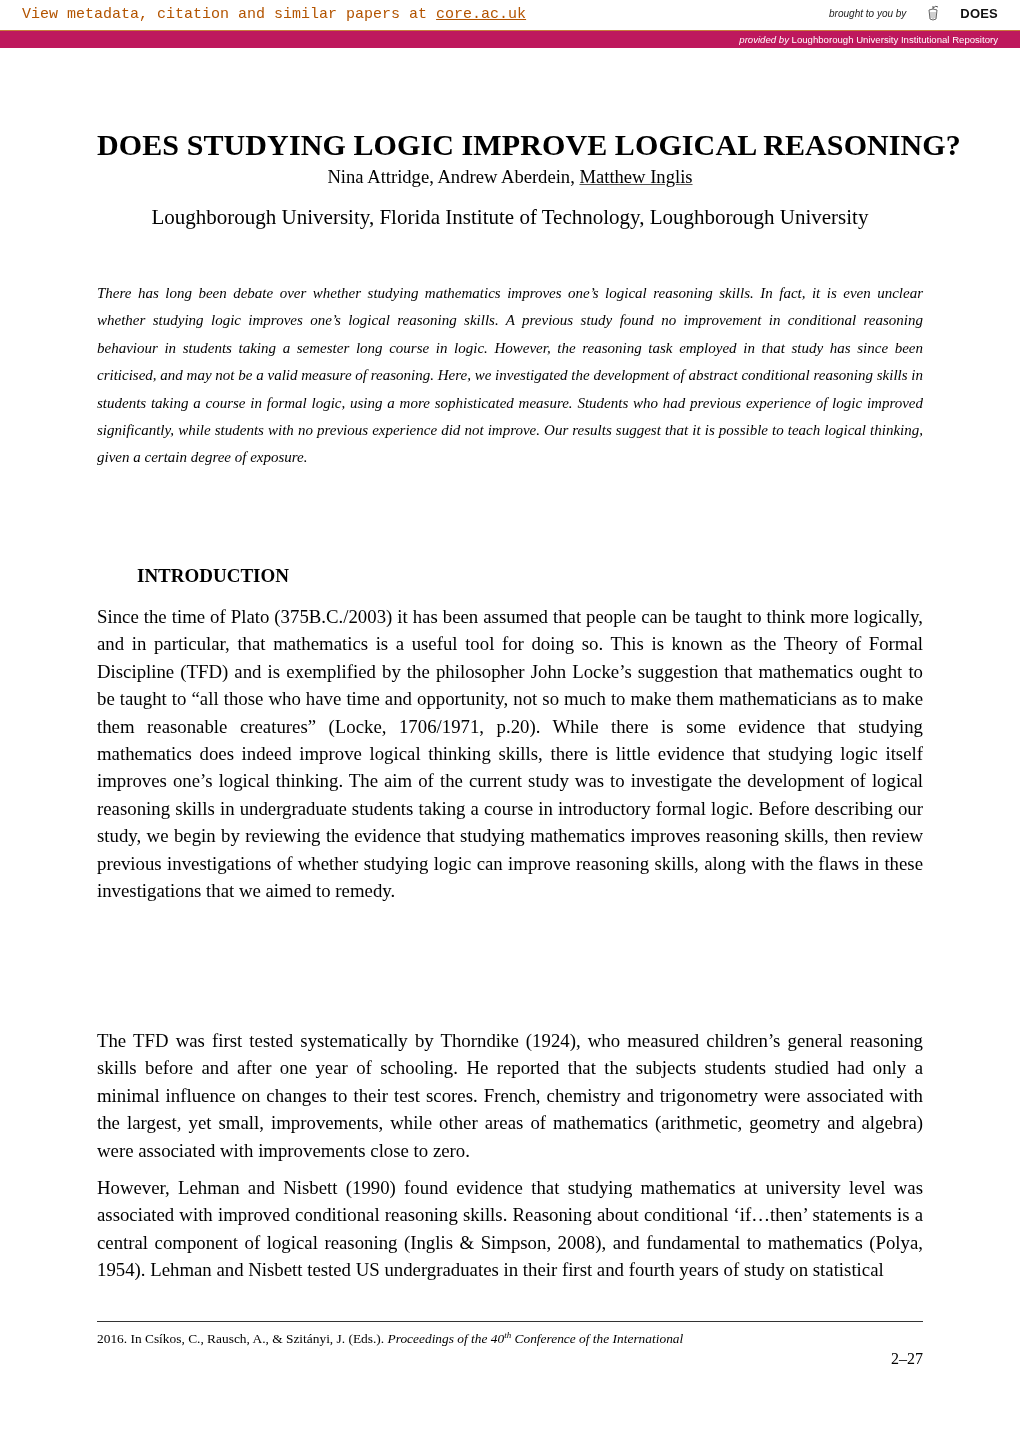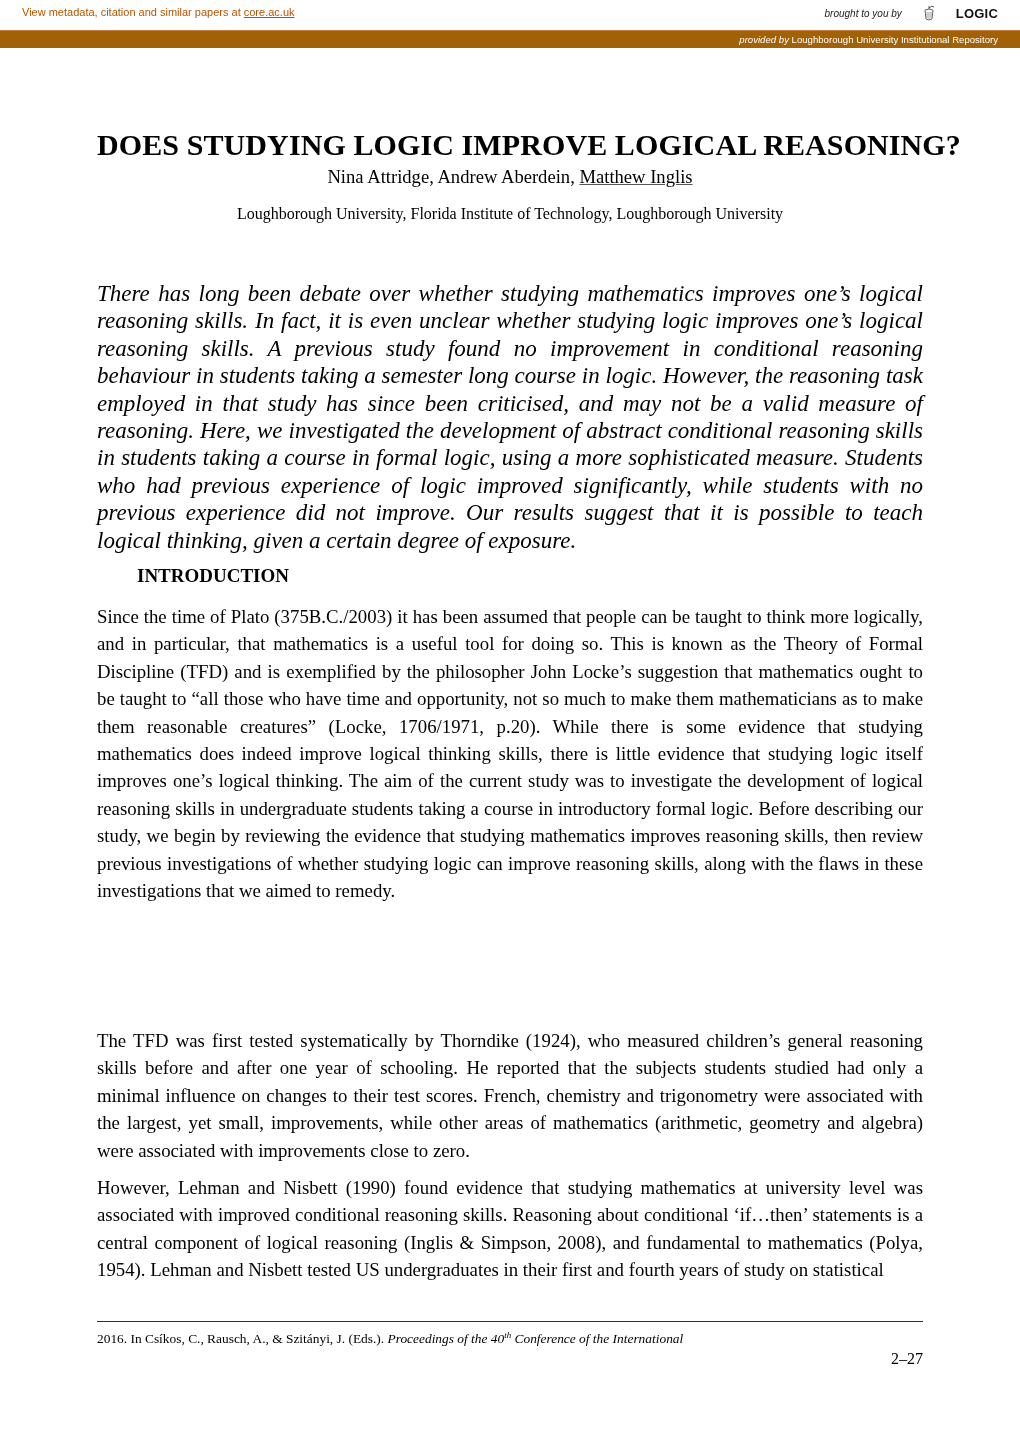--- a/index.html
+++ b/index.html
@@ -1,38 +1,38 @@
 <!DOCTYPE html>
 <html><head>
 <meta charset="utf-8">
 <style>
   * { margin: 0; padding: 0; box-sizing: border-box; }
   html, body { width: 1020px; height: 1442px; background: #ffffff; overflow: hidden; }
   body { position: relative; font-family: "Liberation Serif", serif; color: #000; }
 
   
   .core-top { position: absolute; left: 0; top: 0; width: 1020px; height: 30px; }
-  .core-view { position: absolute; left: 22px; top: 6px; font-family: Liberation Sans, sans-serif; font-size: 11px; color: #B35400; }
+  .core-view { position: absolute; left: 22px; top: 6px; font-family: Liberation Mono, monospace; font-size: 15px; color: #B35400; }
   .core-view a { color: #B35400; text-decoration: underline; }
   .core-brought { position: absolute; right: 22px; top: 4px; font-family: "Liberation Sans", sans-serif; display: flex; align-items: center; gap: 20px; }
   .core-brought .by { font-size: 10px; font-style: italic; color: #222; }
   .core-brought .logo { width: 14px; height: 18px; display: inline-block; }
   .core-brought .name { font-size: 13px; font-weight: bold; color: #111; letter-spacing: 0.2px; }
-  .core-bar { position: absolute; left: 0; top: 30px; width: 1020px; height: 18px; background: #a16207; border-top: 1px solid #c87a3a; }
+  .core-bar { position: absolute; left: 0; top: 30px; width: 1020px; height: 18px; background: #be185d; border-top: 1px solid #c87a3a; }
   .core-provided { position: absolute; right: 22px; top: 3px; font-family: "Liberation Sans", sans-serif; font-size: 9.6px; color: #ffffff; white-space: nowrap; }
   .core-provided i { font-style: italic; }
 
   
   .paper { position: absolute; left: 97px; top: 0; width: 826px; }
   .title { position: absolute; left: 0; top: 128px; width: 826px; text-align: center; font-size: 30px; font-weight: bold; letter-spacing: 0.1px; white-space: nowrap; }
   .authors { position: absolute; left: 0; top: 166px; width: 826px; text-align: center; font-size: 18.6px; white-space: nowrap; }
   .authors .linked { text-decoration: underline; text-decoration-color: #555; }
-  .affil { position: absolute; left: 0; top: 205px; width: 826px; text-align: center; font-size: 16px; white-space: nowrap; }
+  .affil { position: absolute; left: 0; top: 205px; width: 826px; text-align: center; font-size: 21px; white-space: nowrap; }
 
-  .abstract { position: absolute; left: 0; top: 280px; width: 826px; font-size: 23px; font-style: italic; line-height: 27.4px; text-align: justify; }
+  .abstract { position: absolute; left: 0; top: 280px; width: 826px; font-size: 15px; font-style: italic; line-height: 27.4px; text-align: justify; }
   .heading { position: absolute; left: 0; top: 565px; font-size: 19px; font-weight: bold; margin-left: 40px; }
   .p1 { position: absolute; left: 0; top: 603px; width: 826px; font-size: 18.8px; line-height: 27.4px; text-align: justify; }
   .p2 { position: absolute; left: 0; top: 1027px; width: 826px; font-size: 18.8px; line-height: 27.4px; text-align: justify; }
   .p3 { position: absolute; left: 0; top: 1174px; width: 826px; font-size: 18.8px; line-height: 27.4px; text-align: justify; }
 
   .rule { position: absolute; left: 0; top: 1321px; width: 826px; height: 1px; background: #333; }
   .foot { position: absolute; left: 0; top: 1328px; width: 826px; font-size: 13.4px; line-height: 22px; }
   .foot i { font-style: italic; }
   .foot sup { font-size: 9px; vertical-align: super; line-height: 0; }
   .pageno { position: absolute; right: 0; top: 1350px; font-size: 16px; }
@@ -47,21 +47,21 @@
   <div class="core-brought">
     <span class="by">brought to you by</span>
     <span class="logo">
       <svg width="14" height="18" viewBox="0 0 14 18">
         <path d="M7 2 L7 5" stroke="#555" stroke-width="1"></path>
         <path d="M7 4 Q10 1 12 3" stroke="#555" stroke-width="1" fill="none"></path>
         <path d="M3 6 Q7 4 11 6 L10 15 Q7 17 4 15 Z" fill="none" stroke="#666" stroke-width="1"></path>
         <path d="M5 8 L5 14 M7 8 L7 15 M9 8 L9 14" stroke="#888" stroke-width="0.8"></path>
       </svg>
     </span>
-    <span class="name">LOGIC</span>
+    <span class="name">DOES</span>
   </div>
 </div>
 <div class="core-bar">
   <div class="core-provided">
     <i>provided by</i>
     <span>Loughborough University Institutional Repository</span>
   </div>
 </div>
 
 <div class="paper">

